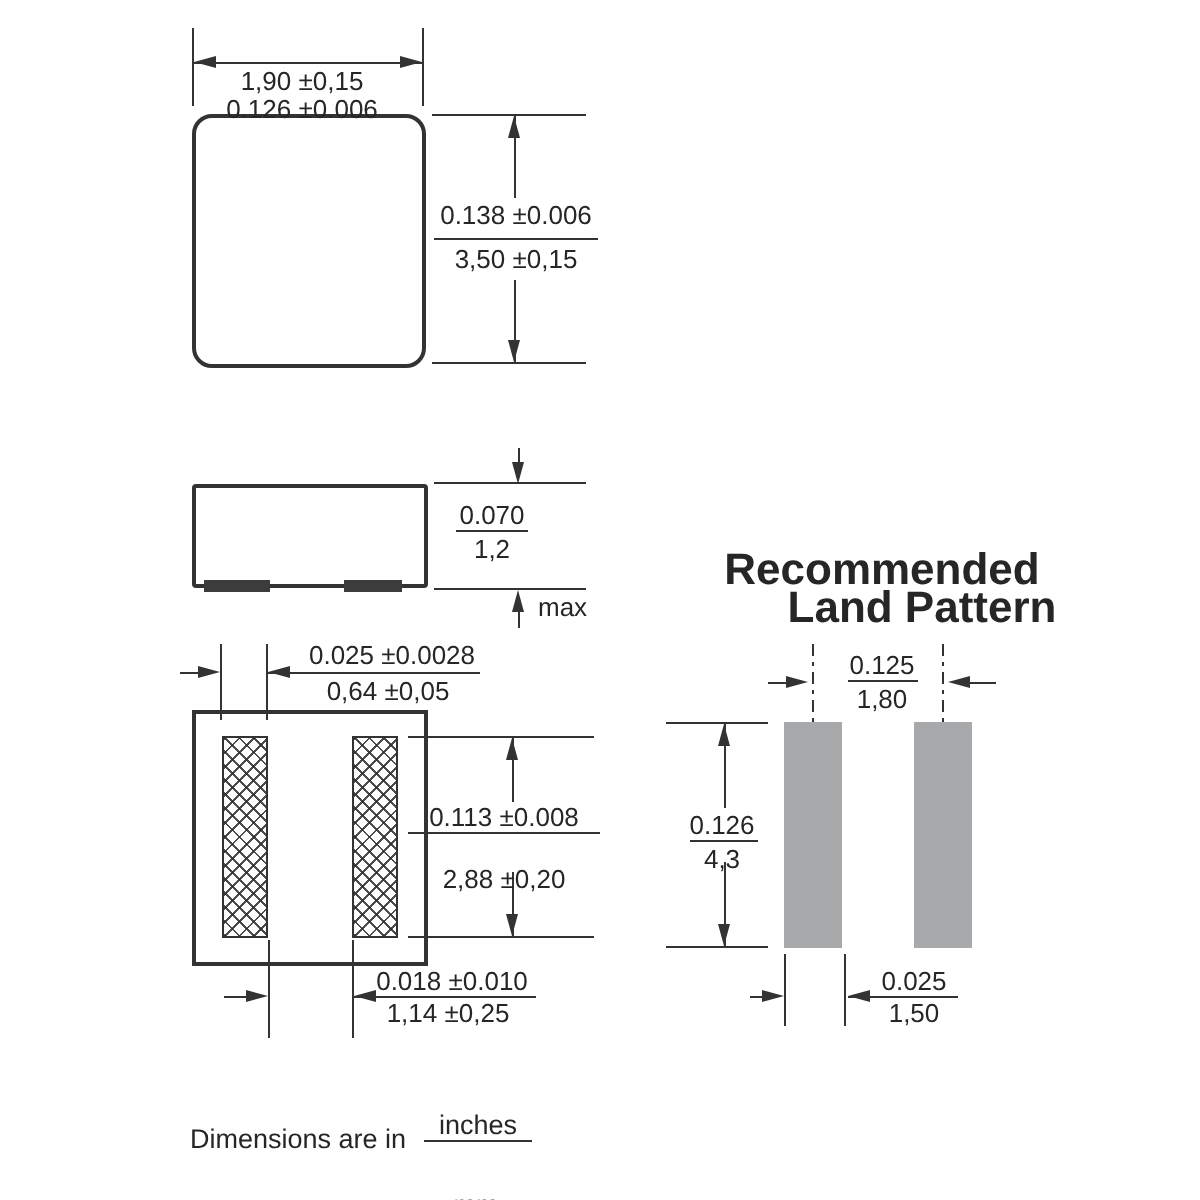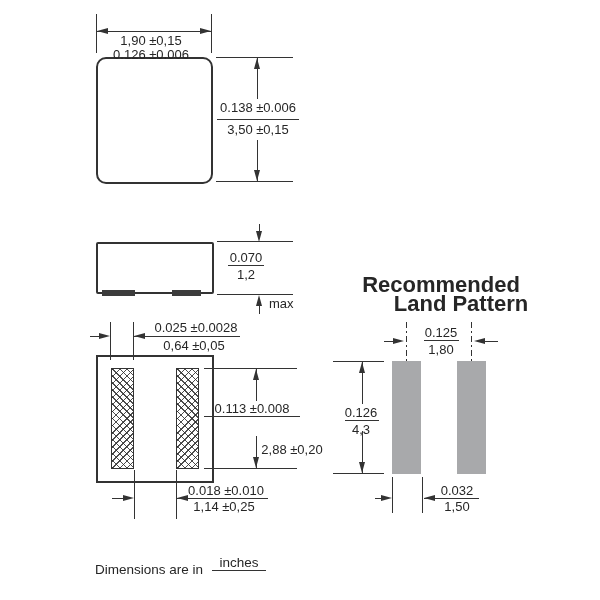--- a/index.html
+++ b/index.html
@@ -87,21 +87,21 @@
     <div class="t cx" style="left:194px;top:339px;">0,64 ±0,05</div>
 
     <div class="hl" style="left:204px;top:368px;width:93px;"></div>
     <div class="hl" style="left:204px;top:468px;width:93px;"></div>
     <div class="vl" style="left:256px;top:369px;height:32px;"></div>
     <div class="ar ar-u" style="left:253px;top:369px;"></div>
     <div class="vl" style="left:256px;top:436px;height:32px;"></div>
     <div class="ar ar-d" style="left:253px;top:457px;"></div>
     <div class="t cx" style="left:252px;top:402px;">0.113 ±0.008</div>
     <div class="hl" style="left:204px;top:416px;width:96px;"></div>
-    <div class="t cx" style="left:252px;top:443px;margin-left:40px;">2,88 ±0,20</div>
+    <div class="t cx" style="left:252px;top:433px;">2,88 ±0,20</div>
 
     <div class="vl" style="left:134px;top:470px;height:49px;"></div>
     <div class="vl" style="left:176px;top:470px;height:49px;"></div>
     <div class="hl" style="left:112px;top:498px;width:11px;"></div>
     <div class="ar ar-r" style="left:123px;top:495px;"></div>
     <div class="ar ar-l" style="left:177px;top:495px;"></div>
     <div class="hl" style="left:177px;top:498px;width:91px;"></div>
     <div class="t cx" style="left:226px;top:484px;">0.018 ±0.010</div>
     <div class="t cx" style="left:224px;top:500px;">1,14 ±0,25</div>
   </div>
@@ -132,21 +132,21 @@
     <div class="t cx" style="left:361px;top:406px;">0.126</div>
     <div class="hl" style="left:345px;top:420px;width:34px;"></div>
     <div class="t cx" style="left:361px;top:423px;">4,3</div>
 
     <div class="vl" style="left:392px;top:477px;height:36px;"></div>
     <div class="vl" style="left:422px;top:477px;height:36px;"></div>
     <div class="hl" style="left:375px;top:498px;width:6px;"></div>
     <div class="ar ar-r" style="left:381px;top:495px;"></div>
     <div class="ar ar-l" style="left:424px;top:495px;"></div>
     <div class="hl" style="left:424px;top:498px;width:55px;"></div>
-    <div class="t cx" style="left:457px;top:484px;">0.032</div>
+    <div class="t cx" style="left:457px;top:484px;">0.025</div>
     <div class="t cx" style="left:457px;top:500px;">1,50</div>
   </div>
 
   <div>
     <div class="t ft" style="left:95px;top:563px;">Dimensions are in</div>
     <div class="t ft cx" style="left:239px;top:556px;">inches</div>
     <div class="hl" style="left:212px;top:570px;width:54px;"></div>
     <div class="t ft cx" style="left:238px;top:596px;">mm</div>
   </div>
 

